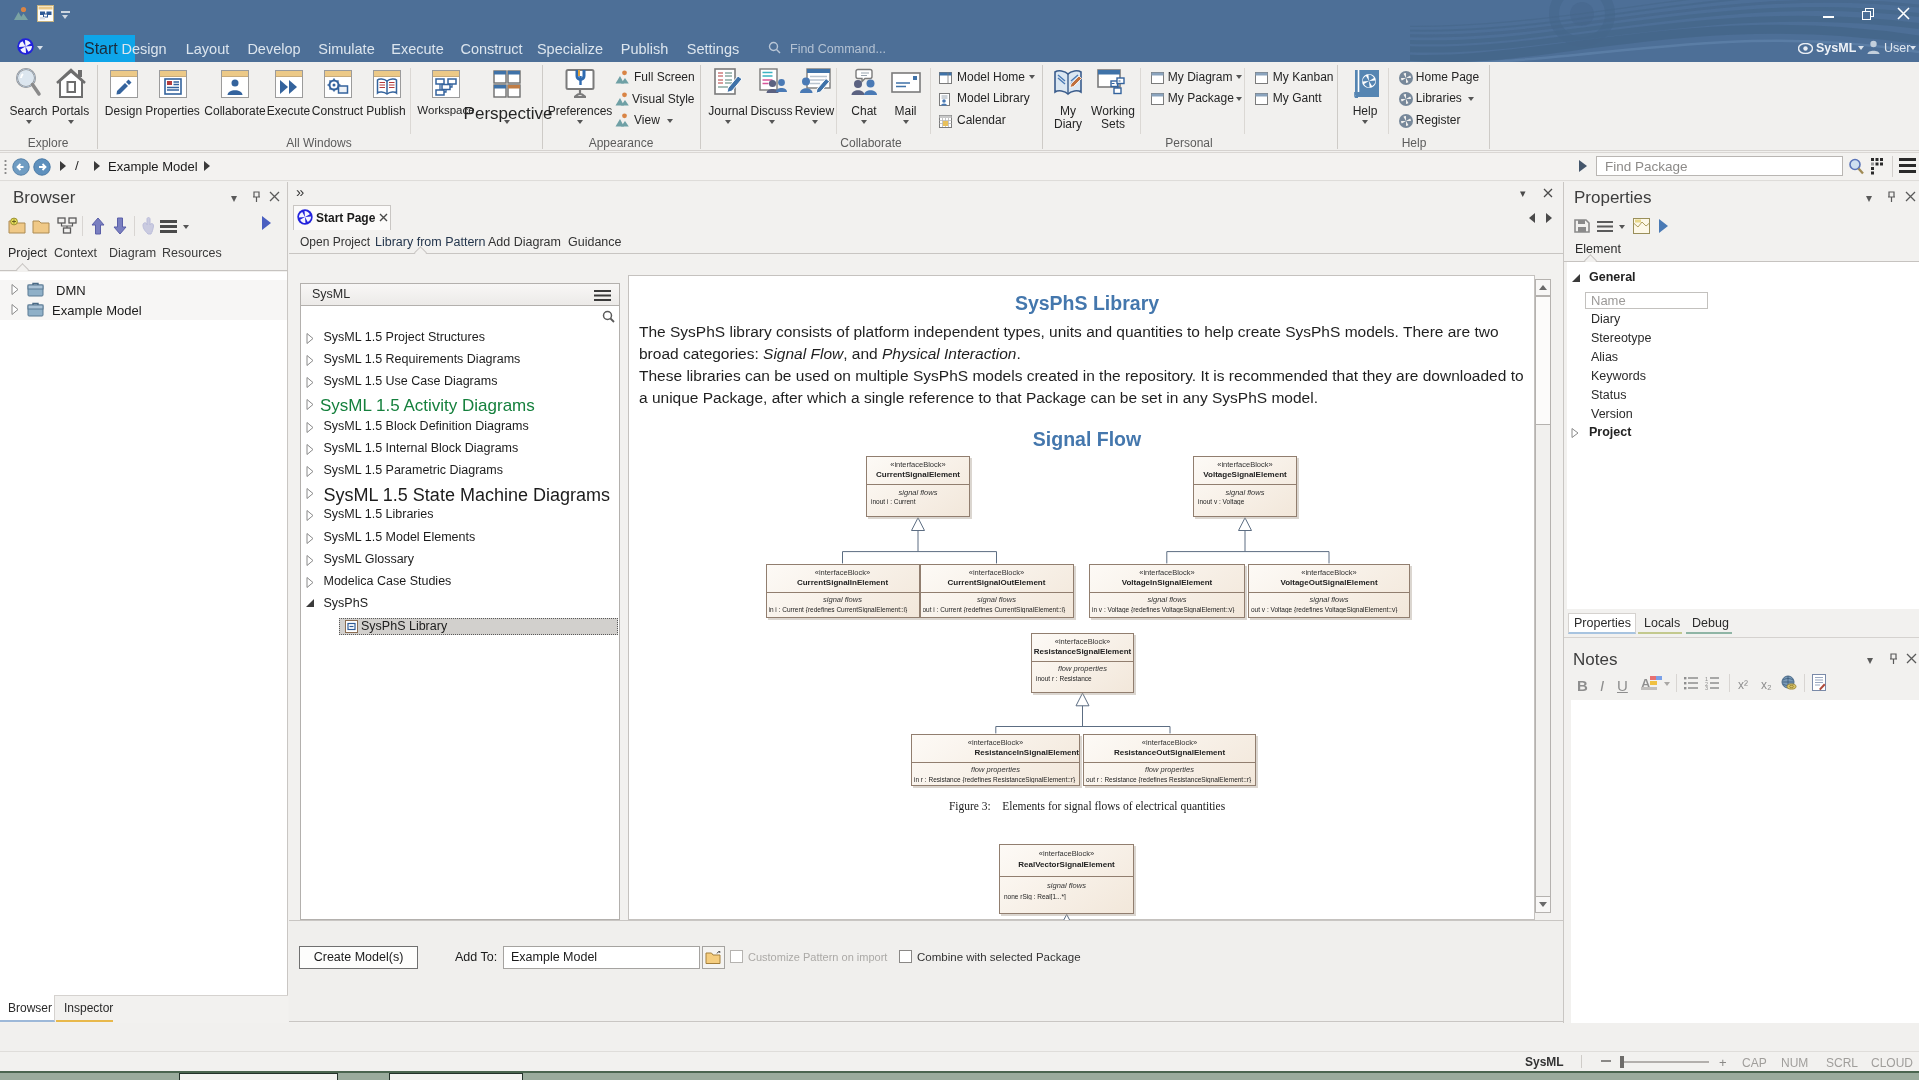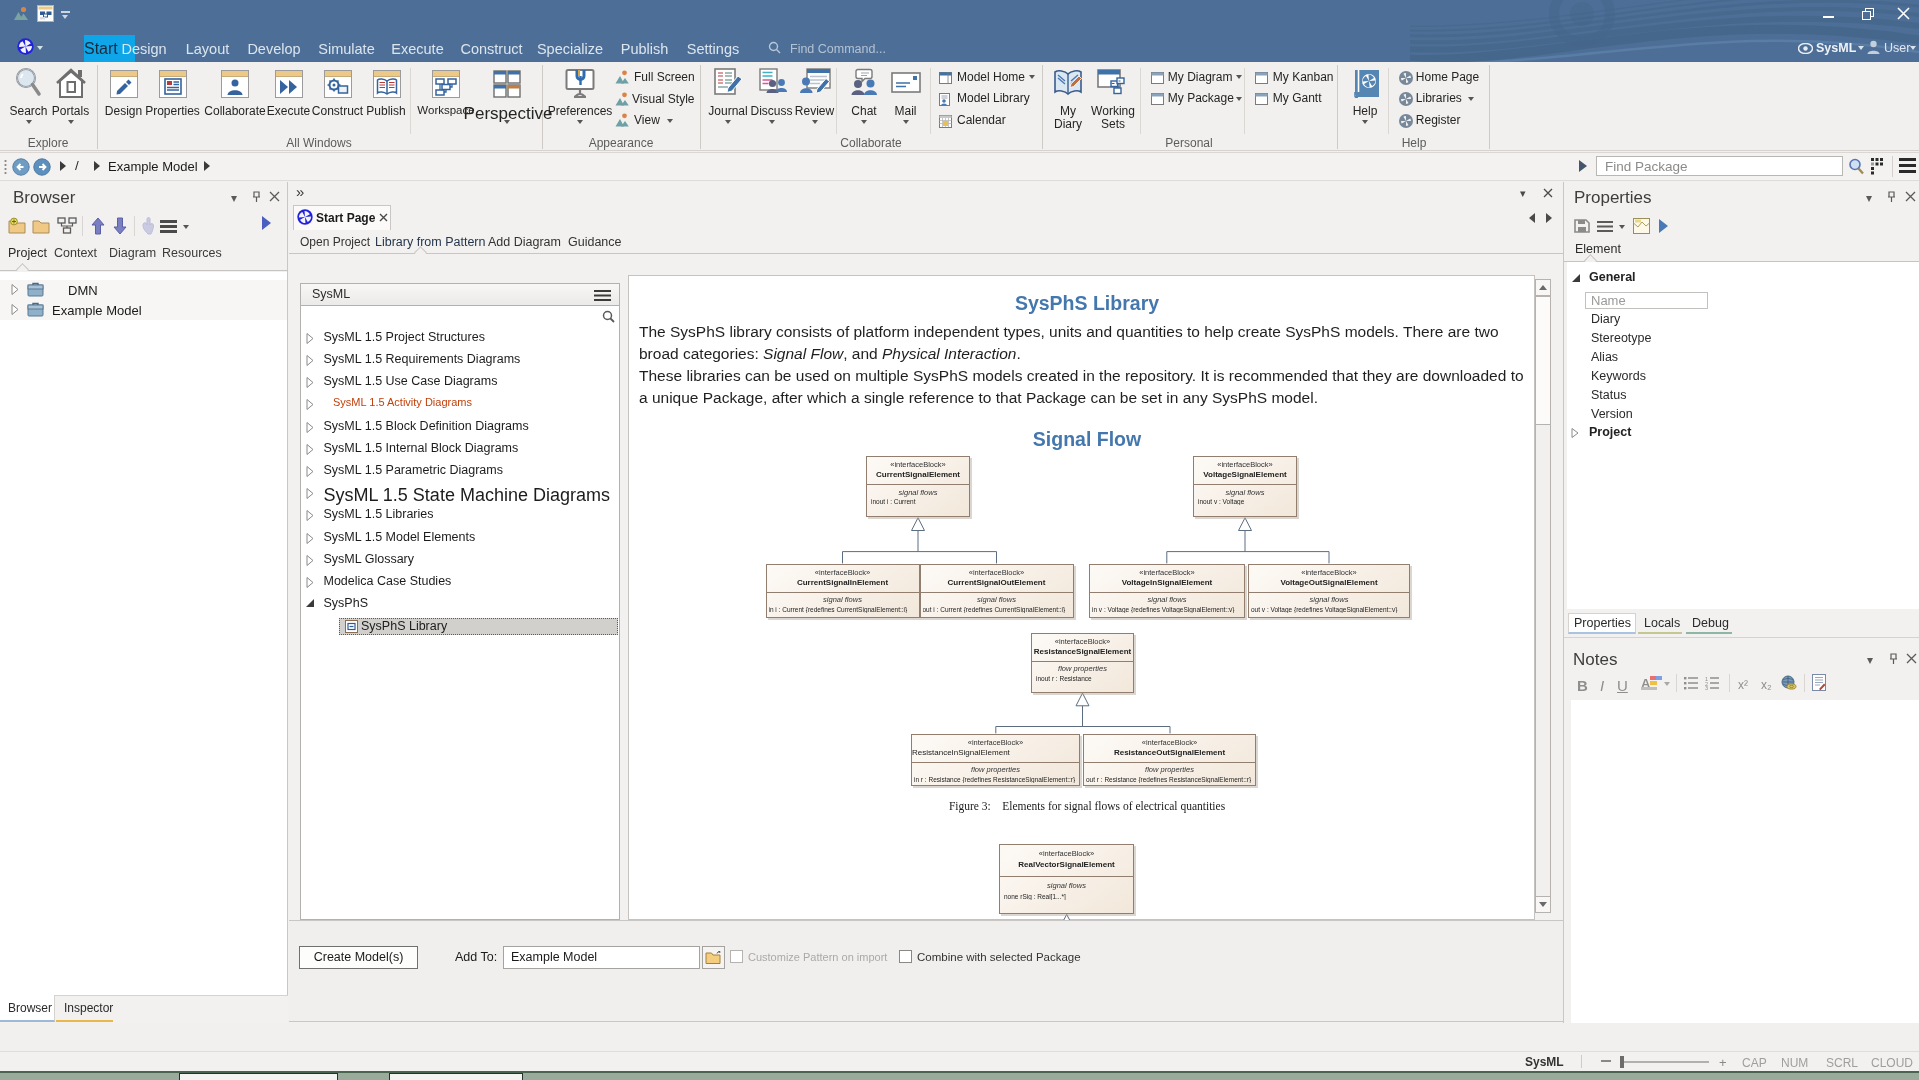--- a/index.html
+++ b/index.html
@@ -490,21 +490,21 @@
     <div style="position:absolute;left:0;top:90px;width:287px;height:723px;background:#fff"></div>
     <div style="position:absolute;left:0;top:98px;width:287px;height:20px;background:#f7f6f5"></div>
     <svg style="position:absolute;left:11px;top:101px;width:8px;height:13px" viewBox="0 0 8 13">
         <path d="M1 1.5 L7 6.5 L1 11.5 Z" fill="#fff" stroke="#8a8a8a"></path>
       </svg>
     <svg style="position:absolute;left:27px;top:100px;width:17px;height:15px" viewBox="0 0 17 15">
       <rect x="1" y="3" width="15" height="11" rx="1" fill="#8fb0c8" stroke="#5a7a94"></rect>
       <rect x="1" y="3" width="15" height="4" fill="#aac2d6" stroke="#5a7a94"></rect>
       <path d="M6 3 V1.5 H11 V3" fill="none" stroke="#4a6a86" stroke-width="1.4"></path>
     </svg>
-    <div style="position:absolute;left:68px;top:101px;font-size:13px;color:#1a1a1a">DMN</div>
+    <div style="position:absolute;left:56px;top:101px;font-size:13px;color:#1a1a1a">DMN</div>
     <div style="position:absolute;left:0;top:118px;width:287px;height:20px;background:#f7f6f5"></div>
     <svg style="position:absolute;left:11px;top:121px;width:8px;height:13px" viewBox="0 0 8 13">
         <path d="M1 1.5 L7 6.5 L1 11.5 Z" fill="#fff" stroke="#8a8a8a"></path>
       </svg>
     <svg style="position:absolute;left:27px;top:120px;width:17px;height:15px" viewBox="0 0 17 15">
       <rect x="1" y="3" width="15" height="11" rx="1" fill="#8fb0c8" stroke="#5a7a94"></rect>
       <rect x="1" y="3" width="15" height="4" fill="#aac2d6" stroke="#5a7a94"></rect>
       <path d="M6 3 V1.5 H11 V3" fill="none" stroke="#4a6a86" stroke-width="1.4"></path>
     </svg>
     <div style="position:absolute;left:52px;top:121px;font-size:13px;color:#1a1a1a">Example Model</div>
@@ -565,21 +565,21 @@
           <path d="M1 1.5 L7 6.5 L1 11.5 Z" fill="#fff" stroke="#8a8a8a"></path>
         </svg>
     <div style="position:absolute;left:34.5px;top:169.9px;font-size:12.5px;color:#1c1c1c">SysML 1.5 Requirements Diagrams</div>
     <svg style="position:absolute;left:17px;top:194.1px;width:8px;height:13px" viewBox="0 0 8 13">
           <path d="M1 1.5 L7 6.5 L1 11.5 Z" fill="#fff" stroke="#8a8a8a"></path>
         </svg>
     <div style="position:absolute;left:34.5px;top:192.1px;font-size:12.5px;color:#1c1c1c">SysML 1.5 Use Case Diagrams</div>
     <svg style="position:absolute;left:17px;top:216.3px;width:8px;height:13px" viewBox="0 0 8 13">
           <path d="M1 1.5 L7 6.5 L1 11.5 Z" fill="#fff" stroke="#8a8a8a"></path>
         </svg>
-    <div style="position:absolute;left:44px;top:214.3px;font-size:11px;color:#c2410c">SysML 1.5 Activity Diagrams</div>
+    <div style="position:absolute;left:31px;top:214.3px;font-size:17px;color:#15803d">SysML 1.5 Activity Diagrams</div>
     <svg style="position:absolute;left:17px;top:238.5px;width:8px;height:13px" viewBox="0 0 8 13">
           <path d="M1 1.5 L7 6.5 L1 11.5 Z" fill="#fff" stroke="#8a8a8a"></path>
         </svg>
     <div style="position:absolute;left:34.5px;top:236.5px;font-size:12.5px;color:#1c1c1c">SysML 1.5 Block Definition Diagrams</div>
     <svg style="position:absolute;left:17px;top:260.7px;width:8px;height:13px" viewBox="0 0 8 13">
           <path d="M1 1.5 L7 6.5 L1 11.5 Z" fill="#fff" stroke="#8a8a8a"></path>
         </svg>
     <div style="position:absolute;left:34.5px;top:258.7px;font-size:12.5px;color:#1c1c1c">SysML 1.5 Internal Block Diagrams</div>
     <svg style="position:absolute;left:17px;top:282.9px;width:8px;height:13px" viewBox="0 0 8 13">
           <path d="M1 1.5 L7 6.5 L1 11.5 Z" fill="#fff" stroke="#8a8a8a"></path>
@@ -688,21 +688,21 @@
         </div>
     <div style="position:absolute;left:742px;top:450.5px;width:103px;height:60px;border:1px solid #917e6f;background:linear-gradient(145deg,#fdfaf6,#f2e7da);box-shadow:2px 2px 0 rgba(175,163,150,0.45)">
           <div style="position:absolute;left:0;top:3px;width:100%;text-align:center;font-size:7.5px;color:#333">«interfaceBlock»</div>
           <div style="position:absolute;left:0;top:13px;width:100%;text-align:center;font-size:8px;font-weight:bold;color:#222">ResistanceSignalElement</div>
           <div style="position:absolute;left:0;top:27px;width:100%;border-top:1px solid #917e6f"></div>
           <div style="position:absolute;left:0;top:30.5px;width:100%;text-align:center;font-style:italic;font-size:7.5px;color:#333">flow properties</div>
           <div style="position:absolute;left:2px;top:41px;width:99px;font-size:6.5px;color:#222;white-space:nowrap;overflow:hidden"><span style="margin-left:2px">inout r : Resistance</span></div>
         </div>
     <div style="position:absolute;left:622px;top:551.5px;width:169px;height:52.5px;border:1px solid #917e6f;background:linear-gradient(145deg,#fdfaf6,#f2e7da);box-shadow:2px 2px 0 rgba(175,163,150,0.45)">
           <div style="position:absolute;left:0;top:3px;width:100%;text-align:center;font-size:7.5px;color:#333">«interfaceBlock»</div>
-          <div style="position:absolute;left:0;top:13px;width:100%;text-align:left;font-size:8px;font-weight:normal;color:#222">ResistanceInSignalElement</div>
+          <div style="position:absolute;left:0;top:13px;width:100%;text-align:right;font-size:8px;font-weight:bold;color:#222">ResistanceInSignalElement</div>
           <div style="position:absolute;left:0;top:27px;width:100%;border-top:1px solid #917e6f"></div>
           <div style="position:absolute;left:0;top:30.5px;width:100%;text-align:center;font-style:italic;font-size:7.5px;color:#333">flow properties</div>
           <div style="position:absolute;left:2px;top:41px;width:165px;font-size:6.5px;color:#222;white-space:nowrap;overflow:hidden">in r : Resistance {redefines ResistanceSignalElement::r}</div>
         </div>
     <div style="position:absolute;left:794px;top:551.5px;width:173px;height:52.5px;border:1px solid #917e6f;background:linear-gradient(145deg,#fdfaf6,#f2e7da);box-shadow:2px 2px 0 rgba(175,163,150,0.45)">
           <div style="position:absolute;left:0;top:3px;width:100%;text-align:center;font-size:7.5px;color:#333">«interfaceBlock»</div>
           <div style="position:absolute;left:0;top:13px;width:100%;text-align:center;font-size:8px;font-weight:bold;color:#222">ResistanceOutSignalElement</div>
           <div style="position:absolute;left:0;top:27px;width:100%;border-top:1px solid #917e6f"></div>
           <div style="position:absolute;left:0;top:30.5px;width:100%;text-align:center;font-style:italic;font-size:7.5px;color:#333">flow properties</div>
           <div style="position:absolute;left:2px;top:41px;width:169px;font-size:6.5px;color:#222;white-space:nowrap;overflow:hidden">out r : Resistance {redefines ResistanceSignalElement::r}</div>

